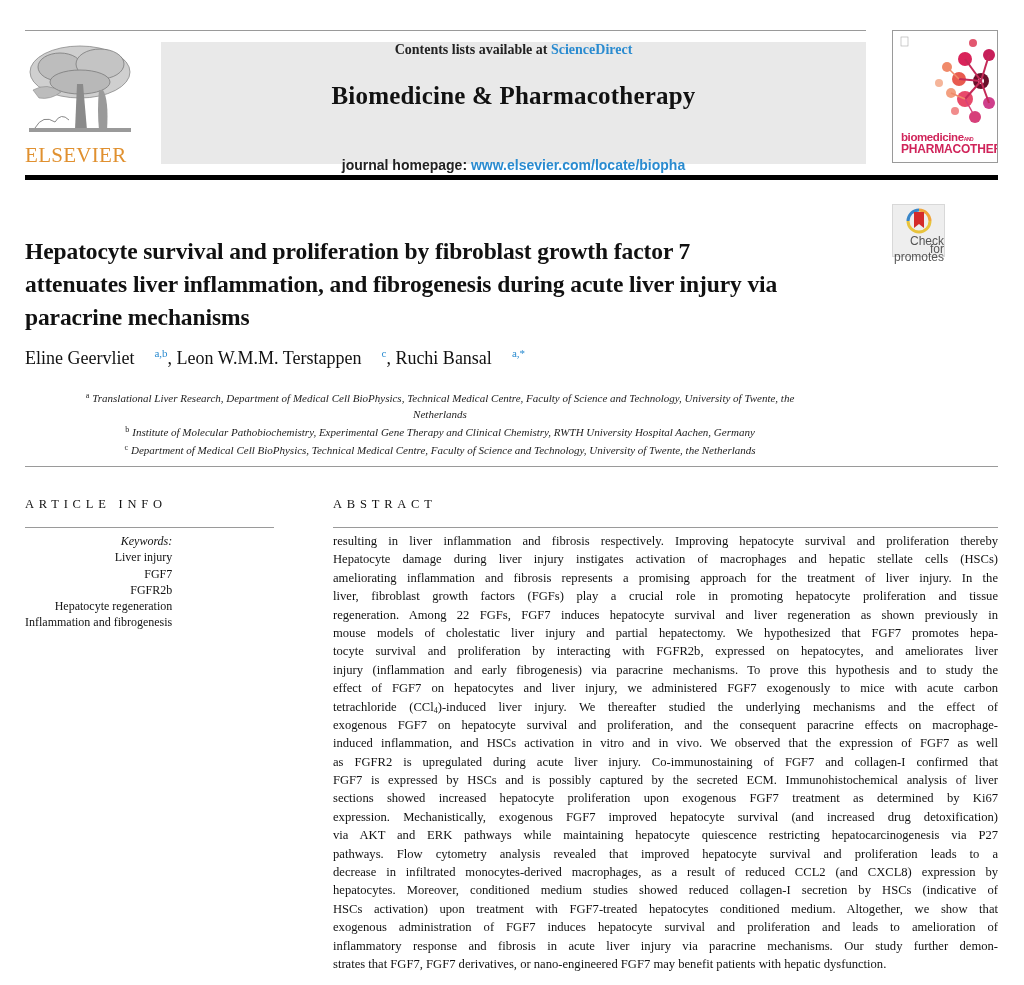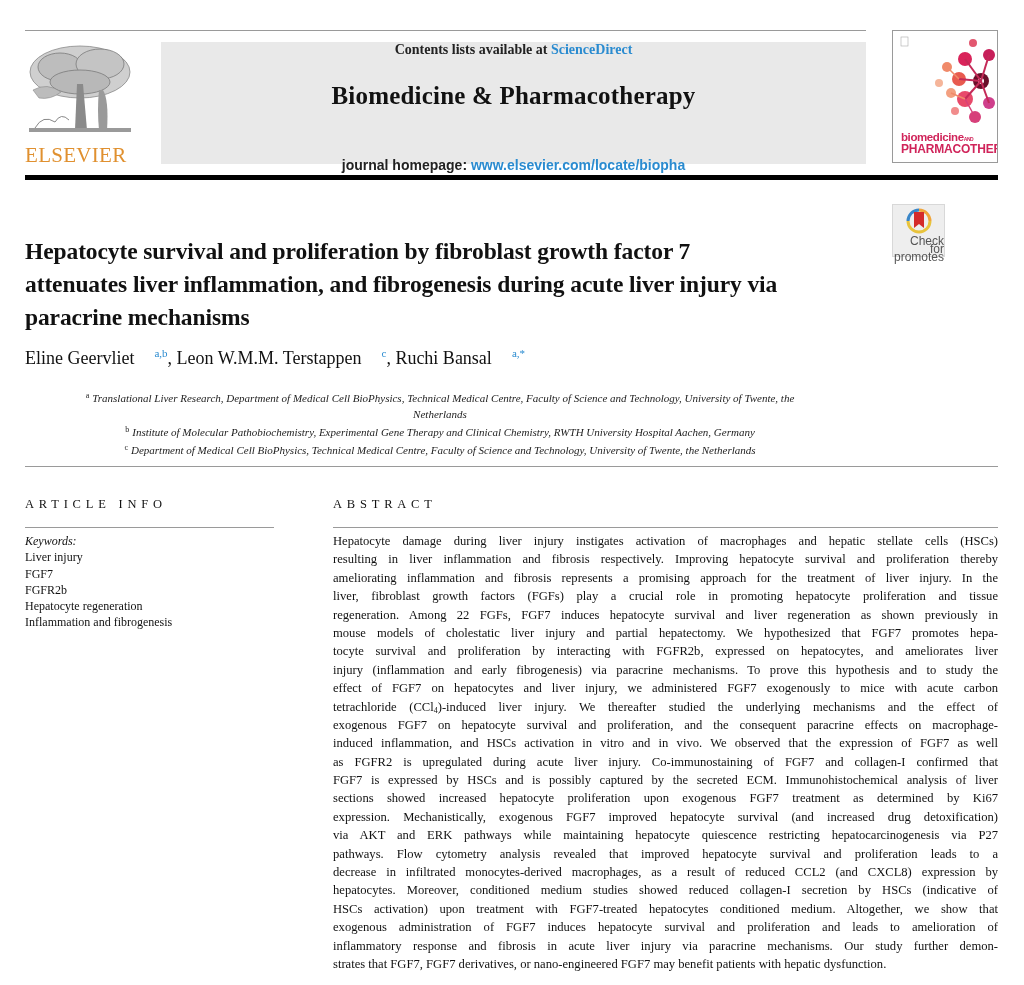--- a/index.html
+++ b/index.html
@@ -36,21 +36,21 @@
   .authors { position: absolute; left: 25px; top: 347px; font-size: 18px; color: #111; }
   .authors sup { font-size: 11px; color: #2a8bd0; vertical-align: 7px; margin-left: 20px; }
 
   .affiliations { position: absolute; left: 25px; top: 388px; width: 830px; font-size: 11px; line-height: 16px; font-style: italic; color: #222; text-align: center; }
   .affiliations .mark { font-style: normal; font-size: 8px; vertical-align: 4px; margin-right: 3px; }
 
   .mid-rule { position: absolute; left: 25px; top: 466px; width: 973px; height: 1px; background: #9a9a9a; }
 
   .info-heading { position: absolute; left: 25px; top: 497px; font-size: 12.5px; letter-spacing: 4.8px; color: #111; }
   .info-rule { position: absolute; left: 25px; top: 527px; width: 249px; height: 1px; background: #9a9a9a; }
-  .keywords { position: absolute; left: 25px; top: 533px; font-size: 12px; line-height: 16.3px; color: #111; }
+  .keywords { position: absolute; left: 25px; top: 533px; font-size: 12px; line-height: 16.3px; color: #111; text-align: right; }
   .keywords .kw-label { font-style: italic; }
 
   .abstract-heading { position: absolute; left: 333px; top: 497px; font-size: 12.5px; letter-spacing: 4.8px; color: #111; }
   .abstract-rule { position: absolute; left: 333px; top: 527px; width: 665px; height: 1px; background: #9a9a9a; }
   .abstract-body { position: absolute; left: 333px; top: 532px; width: 665px; font-size: 12.6px; line-height: 18.4px; color: #111; text-align: justify; }
   .abstract-line { display: block; text-align: justify; text-align-last: justify; white-space: nowrap; height: 18.4px; }
   .abstract-line.last { text-align-last: left; }
   .abstract-line sub { font-size: 8px; vertical-align: -2px; }
 </style>
 </head>
@@ -155,22 +155,22 @@
   <div>Liver injury</div>
   <div>FGF7</div>
   <div>FGFR2b</div>
   <div>Hepatocyte regeneration</div>
   <div>Inflammation and fibrogenesis</div>
 </div>
 
 <div class="abstract-heading">ABSTRACT</div>
 <div class="abstract-rule"></div>
 <div class="abstract-body">
+  <span class="abstract-line">resulting in liver inflammation and fibrosis respectively. Improving hepatocyte survival and proliferation thereby</span>
   <span class="abstract-line">Hepatocyte damage during liver injury instigates activation of macrophages and hepatic stellate cells (HSCs)</span>
-  <span class="abstract-line">resulting in liver inflammation and fibrosis respectively. Improving hepatocyte survival and proliferation thereby</span>
   <span class="abstract-line">ameliorating inflammation and fibrosis represents a promising approach for the treatment of liver injury. In the</span>
   <span class="abstract-line">liver, fibroblast growth factors (FGFs) play a crucial role in promoting hepatocyte proliferation and tissue</span>
   <span class="abstract-line">regeneration. Among 22 FGFs, FGF7 induces hepatocyte survival and liver regeneration as shown previously in</span>
   <span class="abstract-line">mouse models of cholestatic liver injury and partial hepatectomy. We hypothesized that FGF7 promotes hepa-</span>
   <span class="abstract-line">tocyte survival and proliferation by interacting with FGFR2b, expressed on hepatocytes, and ameliorates liver</span>
   <span class="abstract-line">injury (inflammation and early fibrogenesis) via paracrine mechanisms. To prove this hypothesis and to study the</span>
   <span class="abstract-line">effect of FGF7 on hepatocytes and liver injury, we administered FGF7 exogenously to mice with acute carbon</span>
   <span class="abstract-line"><span>tetrachloride (CCl</span><sub>4</sub><span>)-induced liver injury. We thereafter studied the underlying mechanisms and the effect of</span></span>
   <span class="abstract-line">exogenous FGF7 on hepatocyte survival and proliferation, and the consequent paracrine effects on macrophage-</span>
   <span class="abstract-line">induced inflammation, and HSCs activation in vitro and in vivo. We observed that the expression of FGF7 as well</span>

